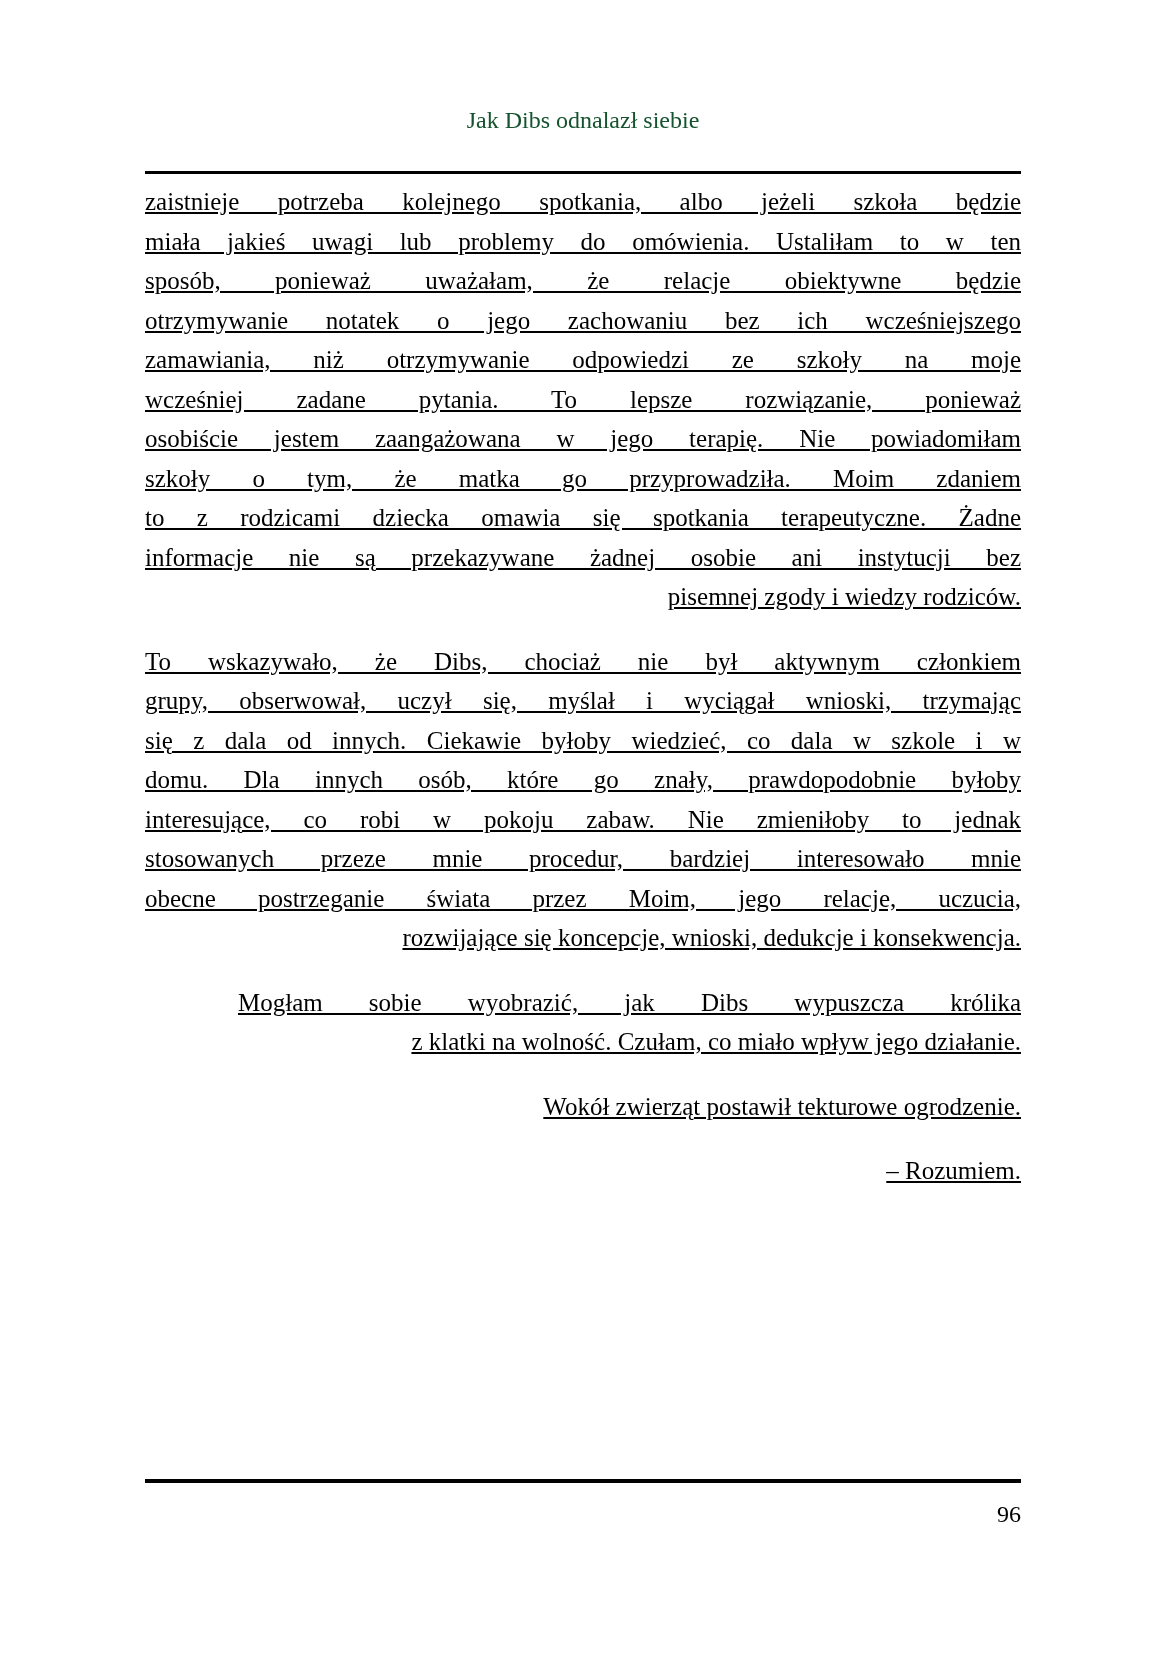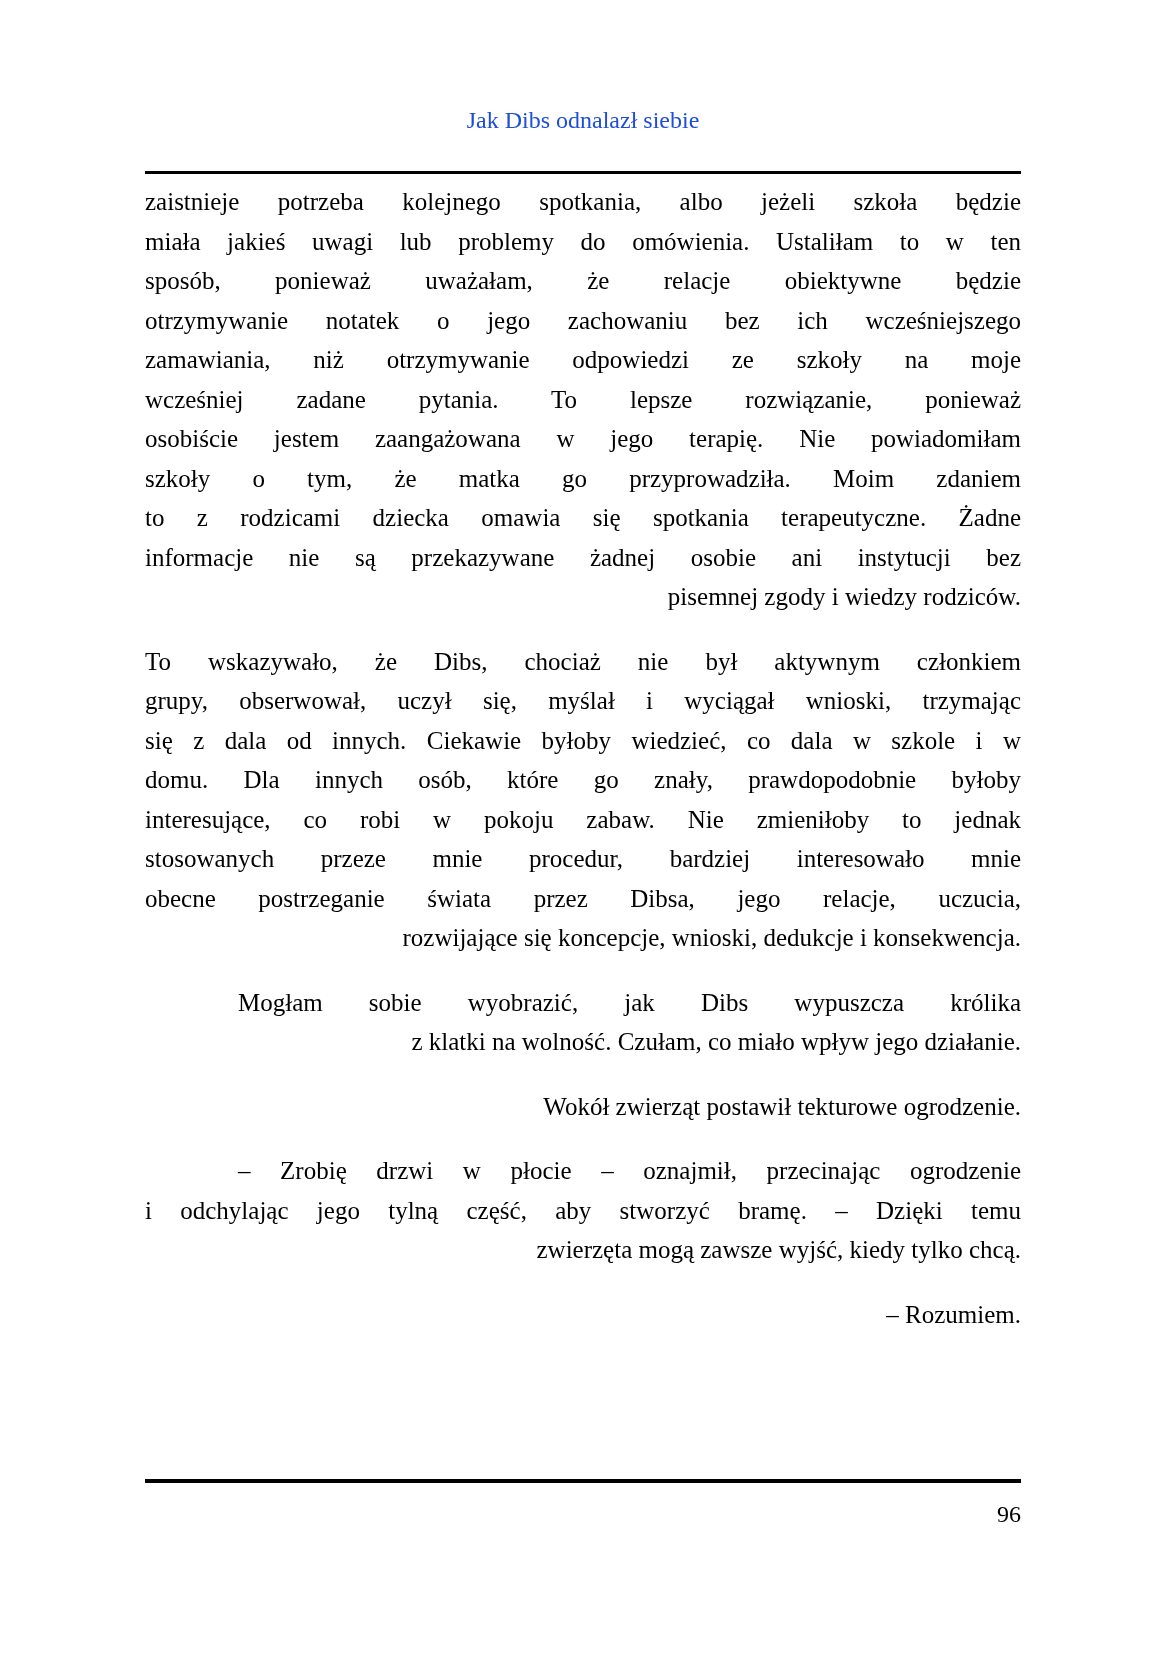--- a/index.html
+++ b/index.html
@@ -16,21 +16,21 @@
     overflow: hidden;
   }
   .running-header {
     position: absolute;
     top: 104px;
     left: 145px;
     width: 876px;
     text-align: center;
     font-size: 24px;
     line-height: 32px;
-    color: #1d4ed8;
+    color: #14532d;
   }
   .rule {
     position: absolute;
     left: 145px;
     width: 876px;
     background: #000000;
   }
   .rule.top {
     top: 171px;
     height: 3px;
@@ -40,20 +40,21 @@
     height: 4px;
   }
   .page-body {
     position: absolute;
     top: 182px;
     left: 145px;
     width: 876px;
     font-size: 25px;
     line-height: 39.5px;
     color: #000000;
+    text-decoration: underline;
   }
   .para { margin: 0; }
   .para + .para { margin-top: 25px; }
   .line { text-align: right; }
   .line.just {
     text-align: justify;
     text-align-last: justify;
   }
   .line.indent { text-indent: 93px; }
   .page-number {
@@ -88,34 +89,29 @@
       <div class="line just">informacje nie są przekazywane żadnej osobie ani instytucji bez</div>
       <div class="line">pisemnej zgody i wiedzy rodziców.</div>
     </div>
     <div class="para">
       <div class="line just">To wskazywało, że Dibs, chociaż nie był aktywnym członkiem</div>
       <div class="line just">grupy, obserwował, uczył się, myślał i wyciągał wnioski, trzymając</div>
       <div class="line just">się z dala od innych. Ciekawie byłoby wiedzieć, co dala w szkole i w</div>
       <div class="line just">domu. Dla innych osób, które go znały, prawdopodobnie byłoby</div>
       <div class="line just">interesujące, co robi w pokoju zabaw. Nie zmieniłoby to jednak</div>
       <div class="line just">stosowanych przeze mnie procedur, bardziej interesowało mnie</div>
-      <div class="line just">obecne postrzeganie świata przez Dibsa, jego relacje, uczucia,</div>
+      <div class="line just">obecne postrzeganie świata przez Moim, jego relacje, uczucia,</div>
       <div class="line">rozwijające się koncepcje, wnioski, dedukcje i konsekwencja.</div>
     </div>
     <div class="para">
       <div class="line just indent">Mogłam sobie wyobrazić, jak Dibs wypuszcza królika</div>
       <div class="line">z klatki na wolność. Czułam, co miało wpływ jego działanie.</div>
     </div>
     <div class="para">
       <div class="line indent">Wokół zwierząt postawił tekturowe ogrodzenie.</div>
-    </div>
-    <div class="para">
-      <div class="line just indent">– Zrobię drzwi w płocie – oznajmił, przecinając ogrodzenie</div>
-      <div class="line just">i odchylając jego tylną część, aby stworzyć bramę. – Dzięki temu</div>
-      <div class="line">zwierzęta mogą zawsze wyjść, kiedy tylko chcą.</div>
     </div>
     <div class="para">
       <div class="line indent">– Rozumiem.</div>
     </div>
   </div>
 
 <div class="rule bottom"></div>
 
 <div class="page-number">96</div>
 

